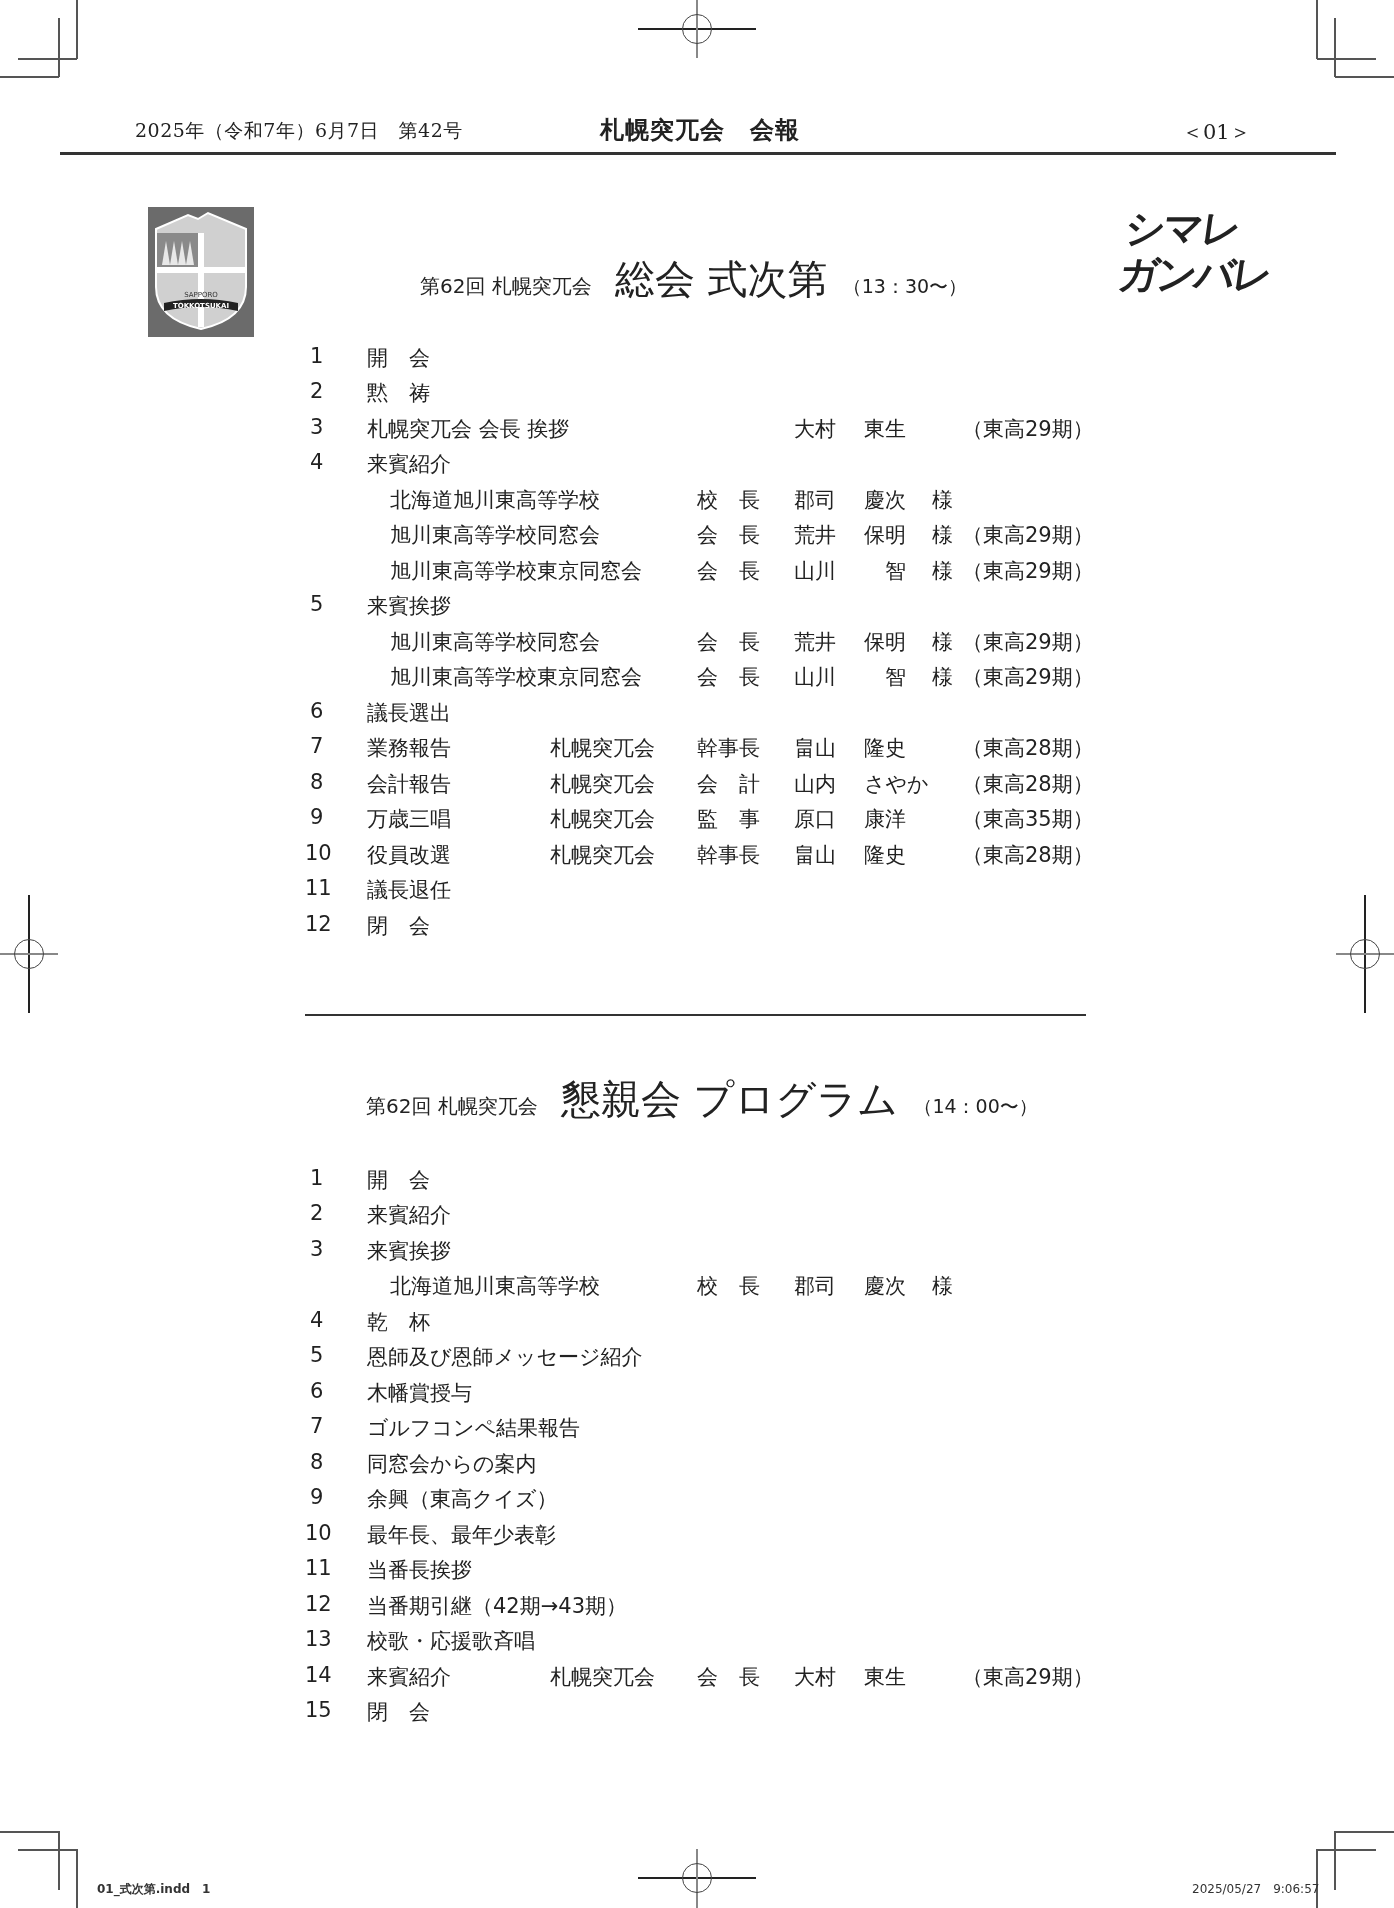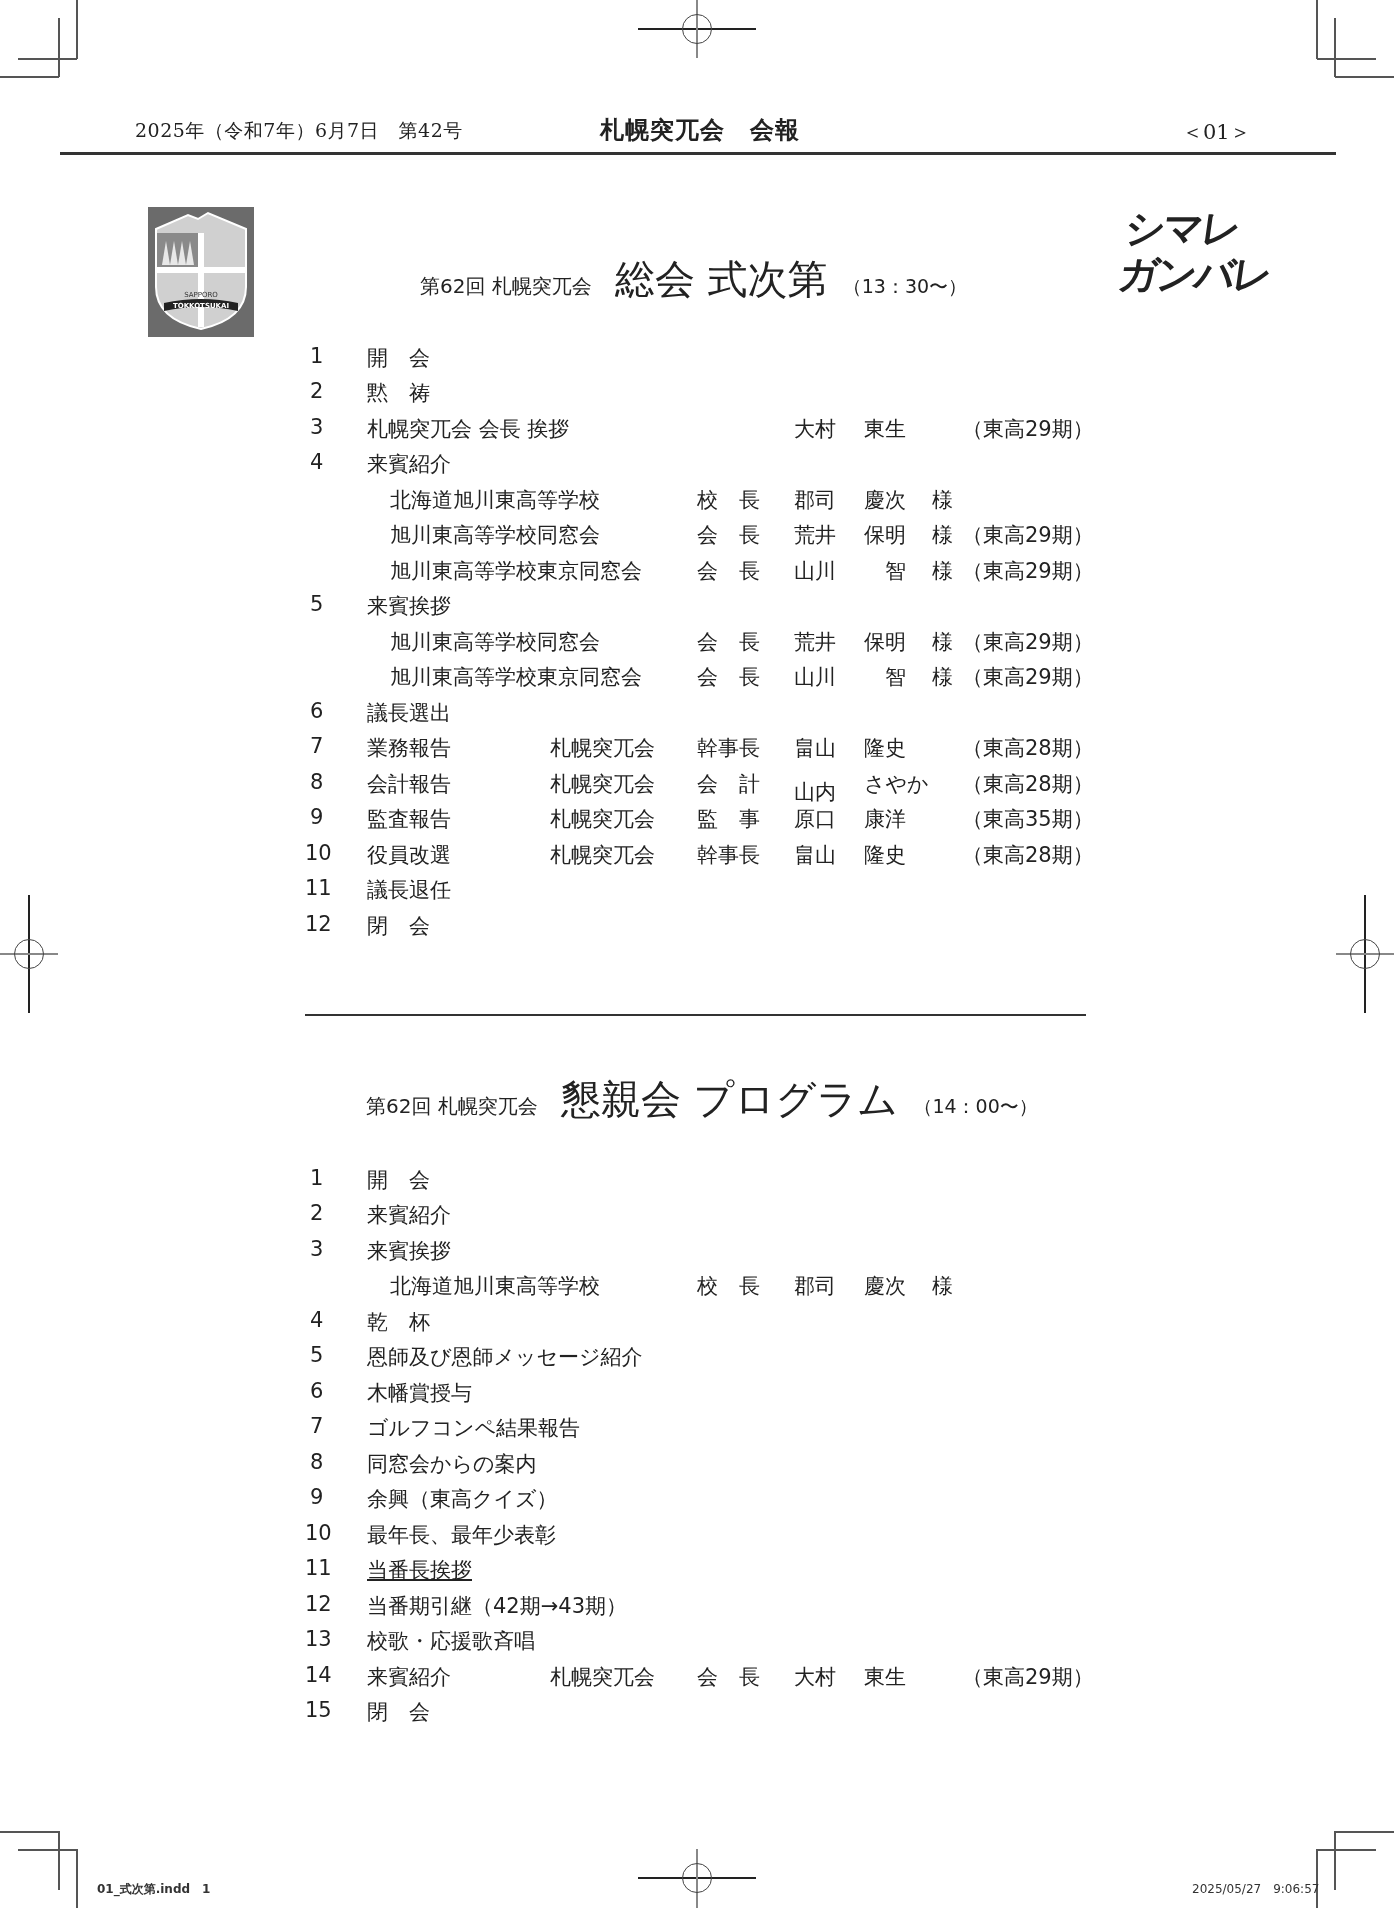--- a/index.html
+++ b/index.html
@@ -177,27 +177,27 @@
     <span style="left:387px;">幹事長</span>
     <span style="left:484px;">畠山</span>
     <span style="left:554px;">隆史</span>
     <span style="left:652px;">（東高28期）</span>
   </div>
   <div class="row" style="left:310px;top:770px;width:780px;">
     <span class="num">8</span>
     <span style="left:57px;">会計報告</span>
     <span style="left:240px;">札幌突兀会</span>
     <span style="left:387px;">会　計</span>
-    <span style="left:484px;margin-top:8px;">山内</span>
+    <span style="left:484px;">山内</span>
     <span style="left:554px;">さやか</span>
     <span style="left:652px;">（東高28期）</span>
   </div>
   <div class="row" style="left:310px;top:805px;width:780px;">
     <span class="num">9</span>
-    <span style="left:57px;">監査報告</span>
+    <span style="left:57px;">万歳三唱</span>
     <span style="left:240px;">札幌突兀会</span>
     <span style="left:387px;">監　事</span>
     <span style="left:484px;">原口</span>
     <span style="left:554px;">康洋</span>
     <span style="left:652px;">（東高35期）</span>
   </div>
   <div class="row" style="left:305px;top:841px;width:785px;">
     <span class="num">10</span>
     <span style="left:62px;">役員改選</span>
     <span style="left:245px;">札幌突兀会</span>
@@ -267,21 +267,21 @@
   <div class="row" style="left:310px;top:1485px;width:780px;">
     <span class="num">9</span>
     <span style="left:57px;">余興（東高クイズ）</span>
   </div>
   <div class="row" style="left:305px;top:1521px;width:785px;">
     <span class="num">10</span>
     <span style="left:62px;">最年長、最年少表彰</span>
   </div>
   <div class="row" style="left:305px;top:1556px;width:785px;">
     <span class="num">11</span>
-    <span style="left:62px;text-decoration:underline;">当番長挨拶</span>
+    <span style="left:62px;">当番長挨拶</span>
   </div>
   <div class="row" style="left:305px;top:1592px;width:785px;">
     <span class="num">12</span>
     <span style="left:62px;">当番期引継（42期→43期）</span>
   </div>
   <div class="row" style="left:305px;top:1627px;width:785px;">
     <span class="num">13</span>
     <span style="left:62px;">校歌・応援歌斉唱</span>
   </div>
   <div class="row" style="left:305px;top:1663px;width:785px;text-align:center;">

